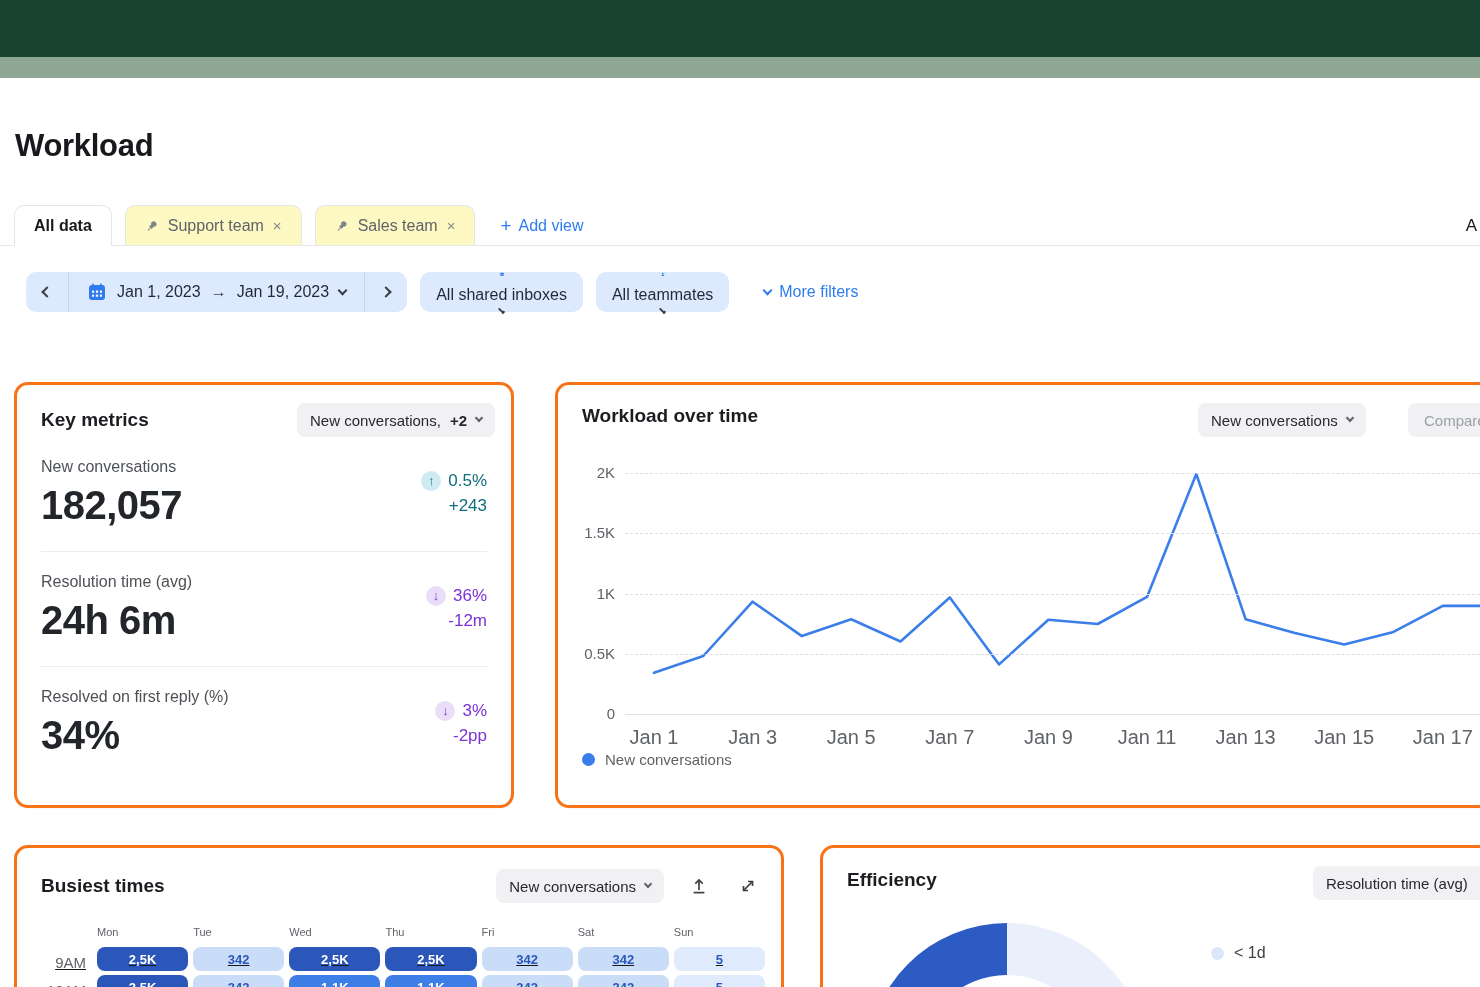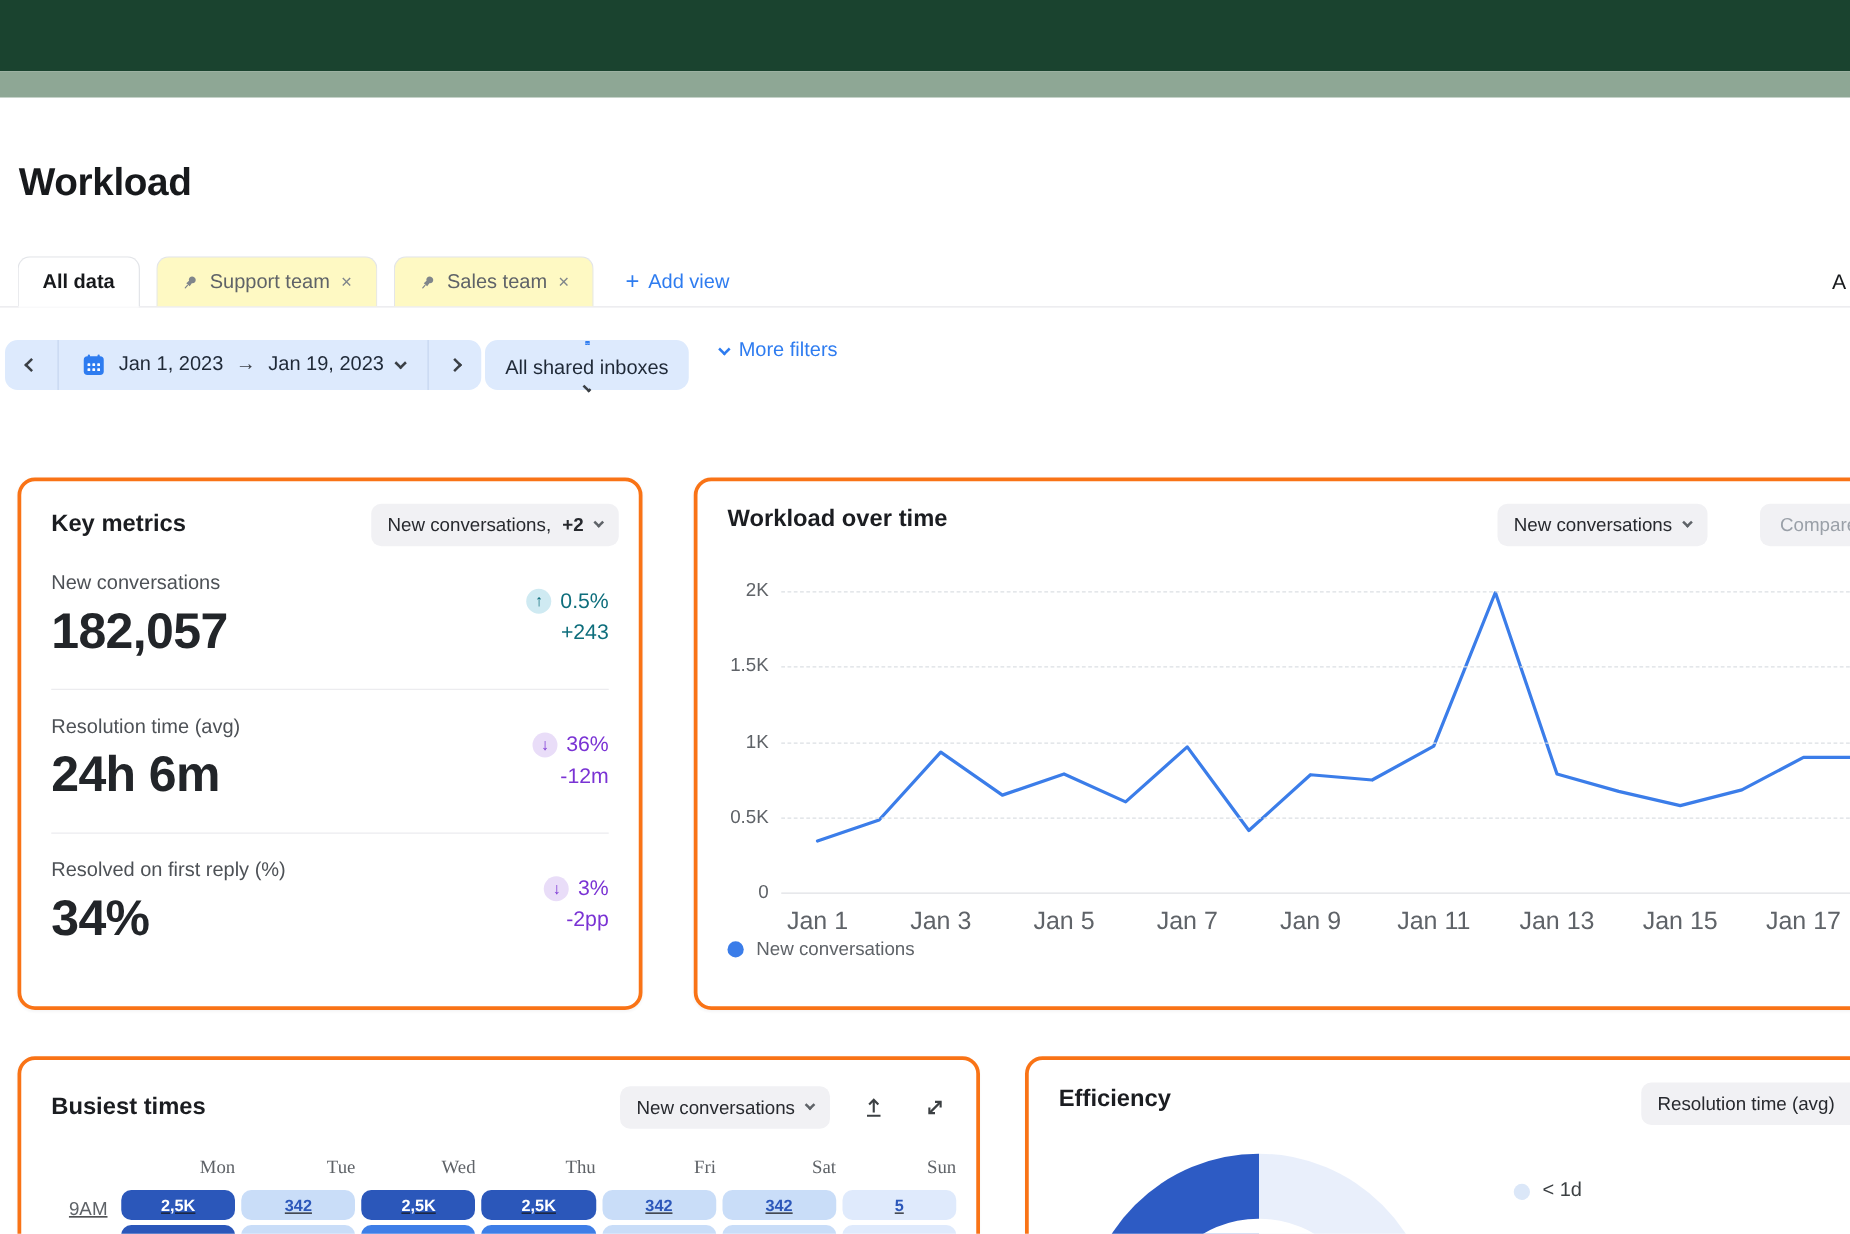--- a/index.html
+++ b/index.html
@@ -21,21 +21,21 @@
   .tab.active { background:#fff; color:#17191c; font-weight:700; }
   .tab.active::after { content:""; position:absolute; left:0; right:0; bottom:-1px; height:1px; background:#fff; }
   .tab .close { font-size:15px; color:#80868b; line-height:1; }
   .pin-ic { width:14px; height:14px; fill:#80868b; }
   .add-view { display:flex; align-items:center; gap:7px; color:#2e7cf0; font-size:16px;
     font-weight:500; padding-bottom:10px; margin-left:12px; cursor:pointer; }
   .add-view .plus { font-size:19px; font-weight:500; line-height:1; }
   .partial-a { position:absolute; right:3px; bottom:9px; font-size:17px; color:#17191c; }
 
   
-  .filter-row { position:absolute; left:4px; top:272px; display:flex; gap:3px; align-items:flex-start; }
+  .filter-row { position:absolute; left:26px; top:272px; display:flex; gap:13px; align-items:center; }
   .fpill { display:flex; align-items:center; background:#ddeafd; border-radius:10px; height:40px;
     color:#1f2937; font-size:16px; font-weight:500; cursor:pointer; }
   .seg { display:flex; align-items:center; justify-content:center; height:100%; }
   .seg.nav { width:42px; color:#3a3f45; }
   .seg.mid { padding:0 18px; gap:10px; border-left:1px solid #c6d6f0; border-right:1px solid #c6d6f0; }
   .fpill.simple { padding:0 16px; gap:9px;flex-direction:column; }
   .chev { display:inline-block; width:7px; height:7px; border-right:2px solid currentColor;
     border-bottom:2px solid currentColor; }
   .chev.down  { transform:rotate(45deg); margin-top:-4px; }
   .chev.left  { transform:rotate(135deg); width:8px; height:8px; }
@@ -83,21 +83,21 @@
     font-size:15px; color:#5f6368; }
   .dot { width:13px; height:13px; border-radius:50%; }
 
   
   .card-busy { left:14px; top:845px; width:770px; height:300px; }
   .bt-head { display:flex; align-items:center; padding:21px 22px 0 24px; }
   .bt-icons { display:flex; align-items:center; gap:27px; margin-left:24px; color:#3c4043; }
   .bt-icons svg { cursor:pointer; }
   .hm { padding-left:24px; margin-top:23px; }
   .hm-days { display:flex; margin-left:56px; width:668px; gap:5px; margin-bottom:9px; }
-  .hm-days span { flex:1; text-align:right; font-size:15px; color:#5f6368;font-family:Liberation Serif, serif; }
+  .hm-days span { flex:1; text-align:left; font-size:11px; color:#5f6368; }
   .hm-row { display:flex; align-items:flex-end; margin-bottom:4px;text-decoration:underline; }
   .hm-lab { width:56px; padding-right:11px; text-align:right; font-size:15px; color:#5f6368; }
   .hm-cells { display:flex; width:668px; gap:5px; }
   .hm-cell { flex:1; height:24px; border-radius:8px; font-size:13px; font-weight:700;
     display:flex; align-items:center; justify-content:center; cursor:default; }
 
   
   .card-eff { left:820px; top:845px; width:745px; height:300px; }
   .ef-head { padding:21px 24px 0; }
   .ef-sel { position:absolute; top:18px; left:490px; width:240px; }
@@ -178,20 +178,29 @@
 
   <div class="fpill simple">
     <svg class="ic" width="20" height="20" viewBox="0 0 20 20">
       <rect x="2.2" y="3.2" width="15.6" height="13.6" rx="3" fill="#2e7cf0"></rect>
       <path d="M2.2 11h4.3l1.5 2.1h4l1.5-2.1h4.3" fill="none" stroke="#fff" stroke-width="1.5"></path>
     </svg>
     <span>All shared inboxes</span>
     <span class="chev down" style="color:#3a3f45"></span>
   </div>
 
+  <div class="fpill simple">
+    <svg class="ic" width="20" height="20" viewBox="0 0 20 20">
+      <circle cx="9" cy="6.8" r="3.3" fill="#2e7cf0"></circle>
+      <circle cx="14.6" cy="4.4" r="1.6" fill="#2e7cf0"></circle>
+      <path d="M2.6 16.6c.9-3.6 3.5-5.4 6.4-5.4s5.5 1.8 6.4 5.4z" fill="#2e7cf0"></path>
+    </svg>
+    <span>All teammates</span>
+    <span class="chev down" style="color:#3a3f45"></span>
+  </div>
 
   <div class="more-filters">
     <span class="chev down"></span>
     <span>More filters</span>
   </div>
 </div>
 
 <div class="card card-key">
   <div class="km-head">
     <span class="card-title">Key metrics</span>

